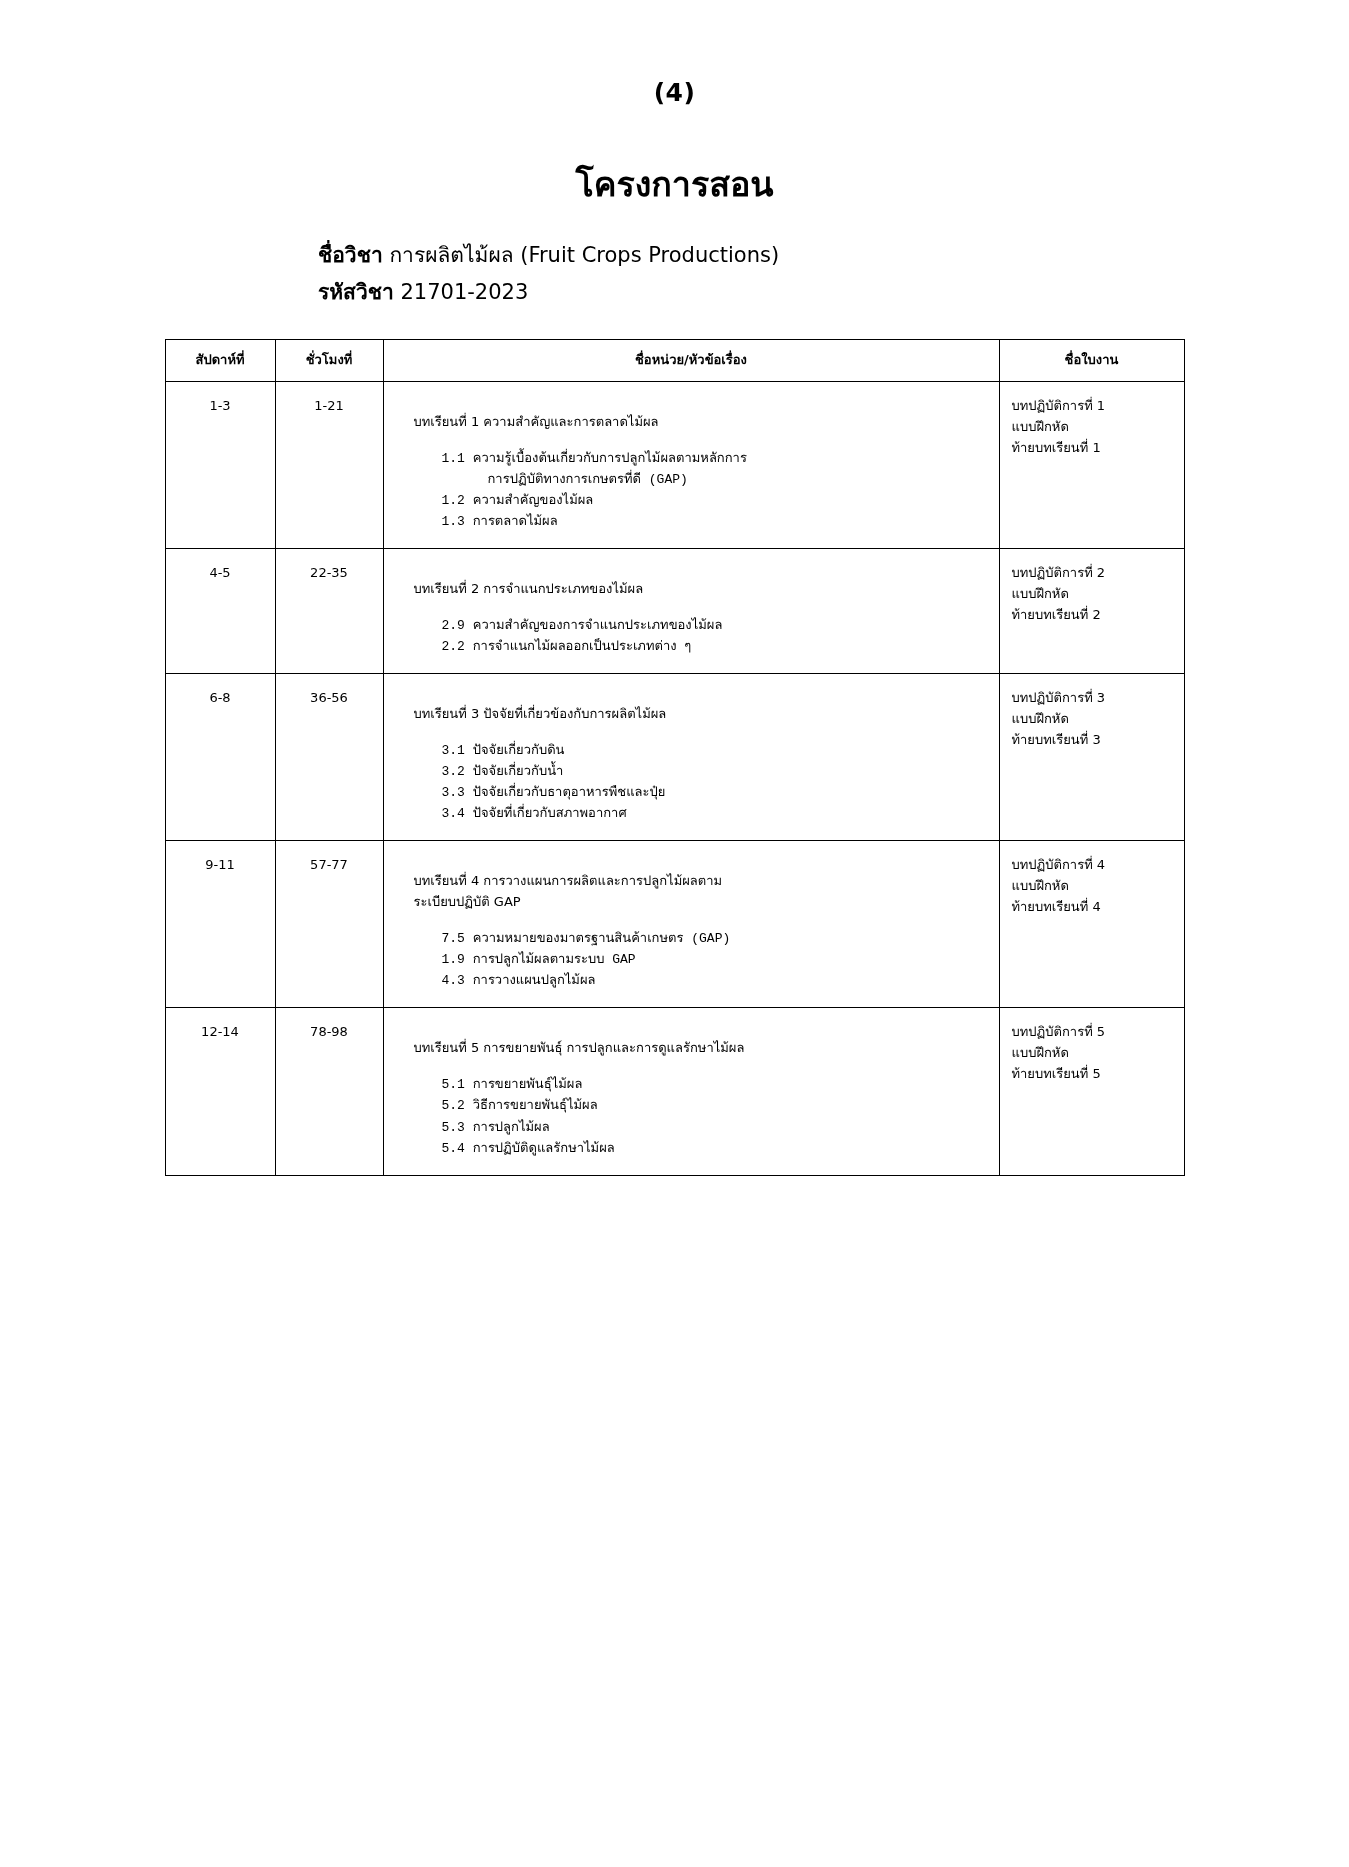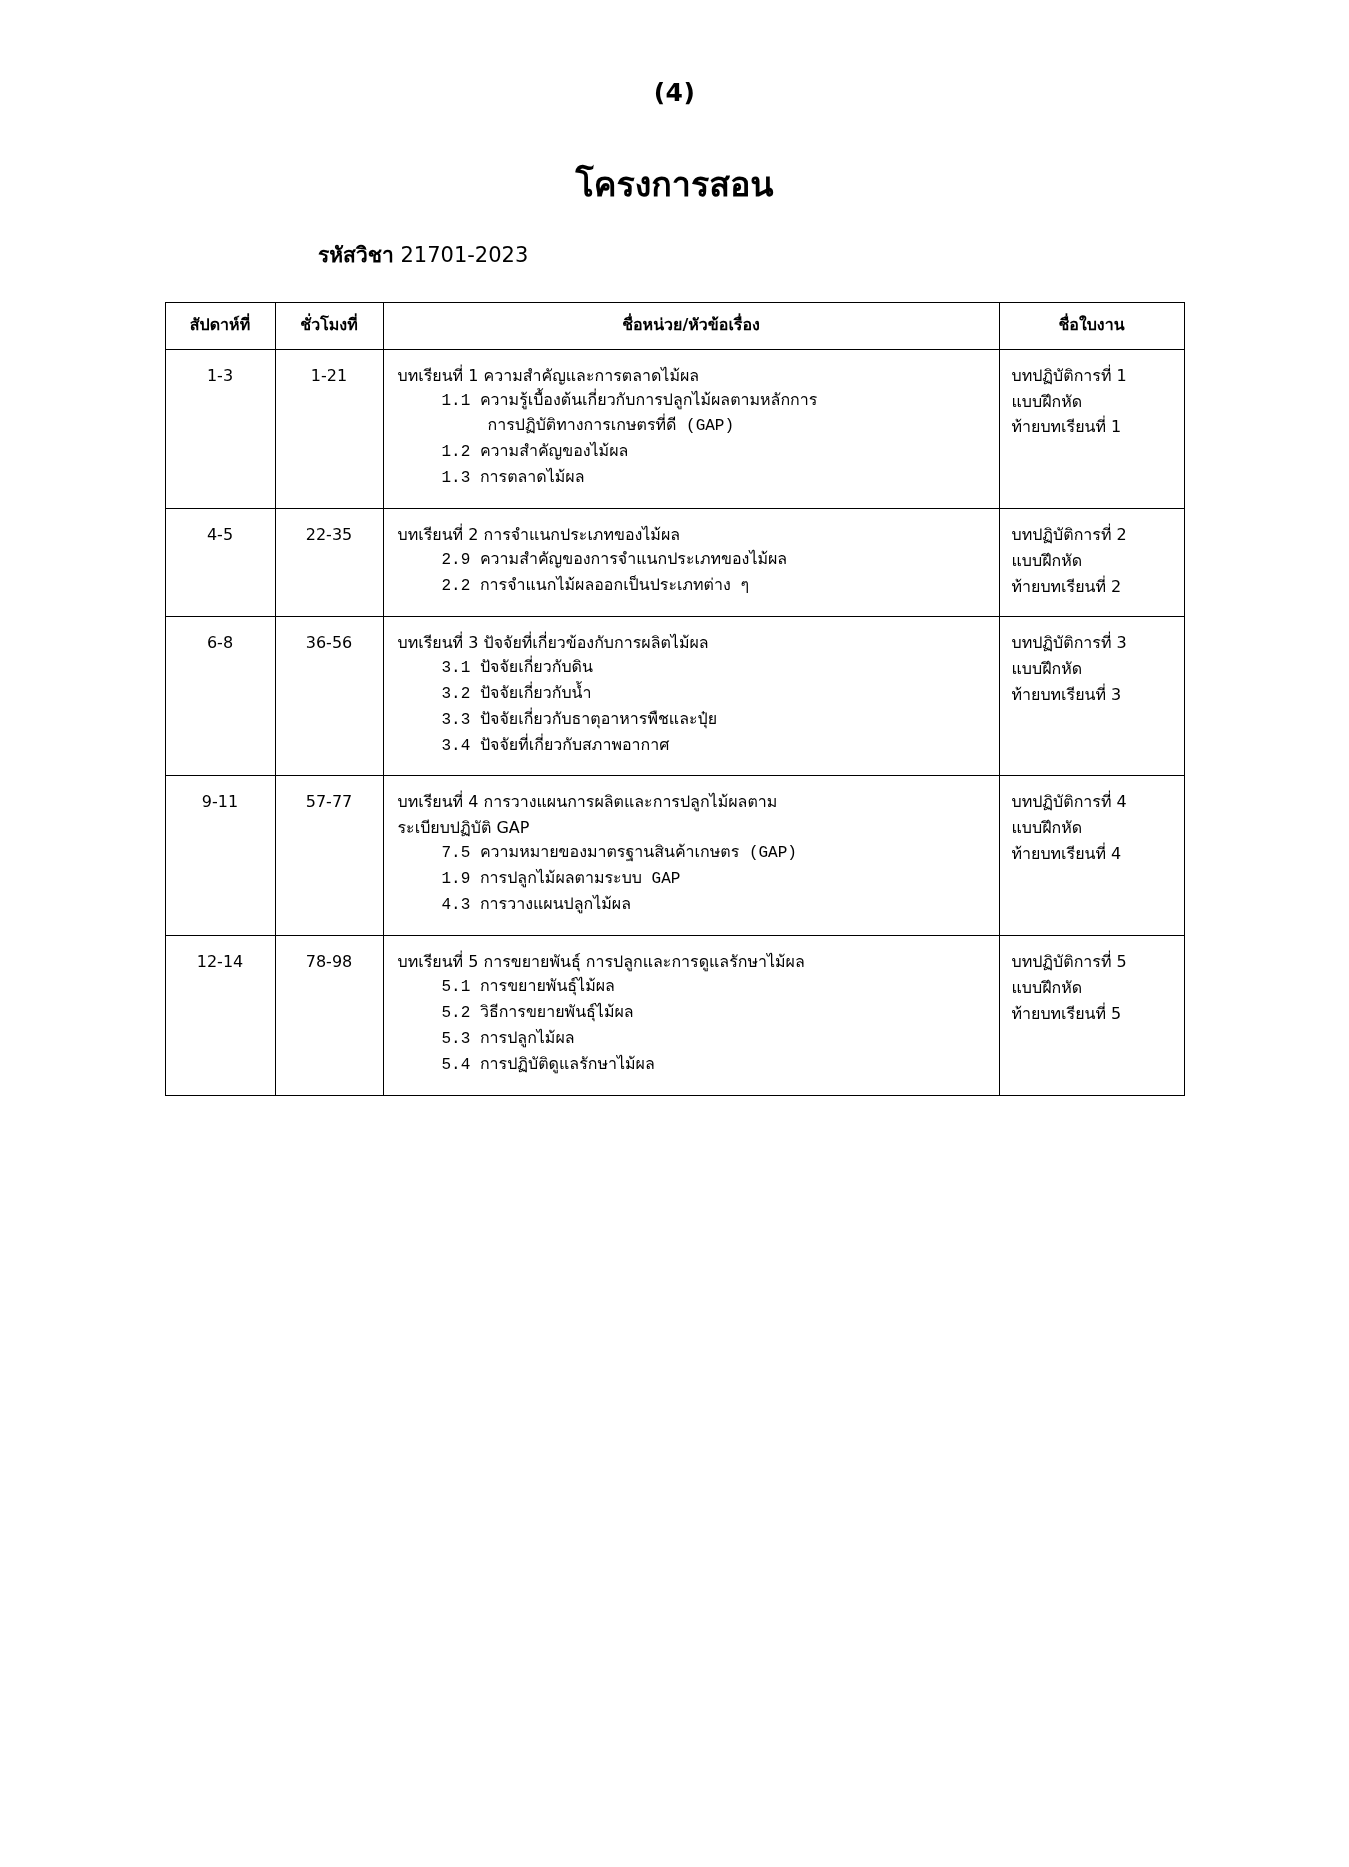--- a/index.html
+++ b/index.html
@@ -49,21 +49,21 @@
   table.syllabus {
     border-collapse: collapse;
     margin: 28px auto 0 auto;
     width: 1019px;
     table-layout: fixed;
   }
   table.syllabus th,
   table.syllabus td {
     border: 1.6px solid #000000;
     vertical-align: top;
-    font-size: 16px;
+    font-size: 13px;
     line-height: 1.62;
   }
   table.syllabus th {
     text-align: center;
     font-weight: bold;
     padding: 9px 4px 11px 4px;
     vertical-align: middle;
   }
   col.c-week { width: 110px; }
   col.c-hour { width: 108px; }
@@ -74,21 +74,21 @@
     text-align: center;
     padding: 13px 6px 16px 6px;
   }
   td.unit {
     padding: 13px 10px 16px 14px;
   }
   td.sheet {
     padding: 13px 10px 16px 12px;
   }
   .unit-head {
-    margin: 0;
+    margin: 16px;
   }
   .unit-head .cont {
     display: block;
     padding-left: 0;
   }
   .unit-sub {
     margin: 0;
     padding-left: 44px;
     font-family: Liberation Mono, monospace;
   }
@@ -104,20 +104,24 @@
 </head>
 <body>
 
 <div class="page">
 
   <div class="page-number">(4)</div>
 
   <div class="doc-title">โครงการสอน</div>
 
   <div class="meta-block">
+    <div class="meta-line">
+      <span class="meta-label">ชื่อวิชา</span>
+      <span>การผลิตไม้ผล (Fruit Crops Productions)</span>
+    </div>
     <div class="meta-line">
       <span class="meta-label">รหัสวิชา</span>
       <span>21701-2023</span>
     </div>
   </div>
 
   <table class="syllabus">
     <colgroup>
       <col class="c-week">
       <col class="c-hour">

